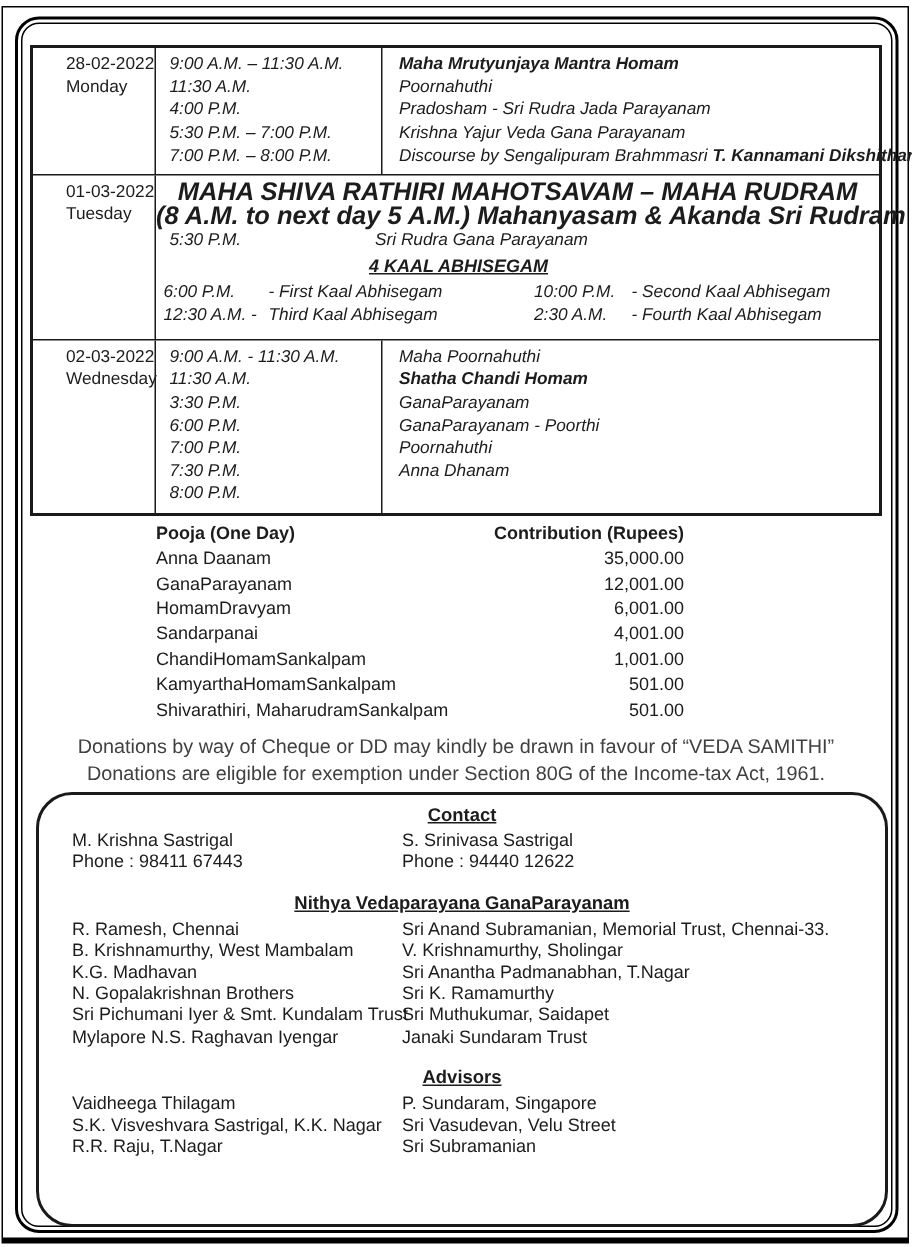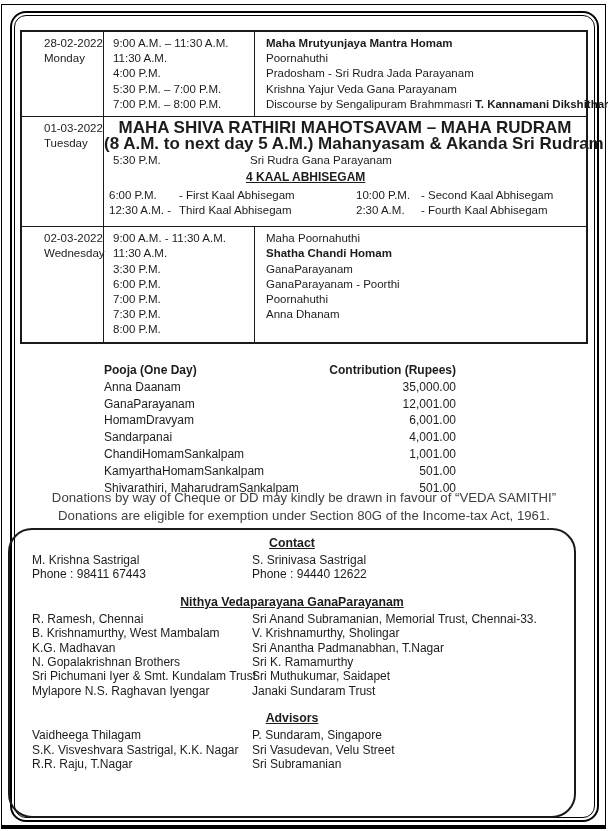--- a/index.html
+++ b/index.html
@@ -33,54 +33,54 @@
     position: absolute; left: 20px; top: 30px; width: 568px;
     border: 2px solid #1a1a1a; background: #fff; font-size: 11.5px;
   }
   .srow { display: flex; padding-left: 16px; }
   .srow + .srow { border-top: 1.8px solid #1a1a1a; }
   .dcell {
     width: 66px; flex: 0 0 66px;
     border-right: 1.5px solid #1a1a1a;
     padding: 4px 2px 4px 6px; line-height: 16px;
   }
-  .rowbody { flex: 1; min-width: 0; }
+  .rowbody { flex: 1; min-width: 0; font-style: italic; }
   .two { display: flex; height: 100%; }
   .tcol { width: 151px; flex: 0 0 151px; border-right: 1.5px solid #1a1a1a; padding: 4px 0 4px 9px; }
   .ecol { flex: 1; padding: 4px 0 4px 11px; min-width: 0; }
   .line { line-height: 15.2px; white-space: nowrap; }
 
   
   .r2body { padding: 3px 0 7px 0; }
   .r2title { text-align: center; font-weight: bold; font-size: 17px; line-height: 16px; white-space: nowrap; }
   .r2line { display: flex; padding-left: 9px; line-height: 16.5px; white-space: nowrap; }
   .r2time { width: 137px; flex: 0 0 137px; }
   .kaalhead { font-weight: bold; text-decoration: underline; padding-left: 142px; line-height: 16px; font-size: 12px; white-space: nowrap; }
   .kaalrow { display: flex; padding-left: 5px; line-height: 15.8px; white-space: nowrap; }
   .kaalrow.first { margin-top: 3px; }
   .kt  { width: 70px;  flex: 0 0 70px; }
   .kl  { width: 177px; flex: 0 0 177px; }
   .kt2 { width: 65px;  flex: 0 0 65px; }
   .kl2 { flex: 1; }
 
   
-  .pooja { position: absolute; left: 104px; top: 347px; width: 352px; font-size: 12px; margin-top: 15px; }
+  .pooja { position: absolute; left: 104px; top: 347px; width: 352px; font-size: 12px; }
   .prow { display: flex; line-height: 16.8px; white-space: nowrap; }
   .pname { flex: 1; }
   .pamt { width: 130px; flex: 0 0 130px; text-align: right; }
 
   
   .donate {
     position: absolute; left: 24px; top: 489px; width: 560px;
     text-align: center; font-size: 13.2px; line-height: 17.5px; color: #404040;
   }
 
   
   .fbox {
-    position: absolute; left: 8px; top: 528px; width: 568px; height: 290px;
+    position: absolute; left: 24px; top: 528px; width: 568px; height: 290px;
     border: 2px solid #1a1a1a; border-radius: 24px;
     padding-top: 6px; font-size: 12px; overflow: hidden;
   }
   .fsec + .fsec { margin-top: 13px; }
   .fhead {
     text-align: center; font-weight: bold; text-decoration: underline;
     font-size: 12.3px; line-height: 15px; margin-bottom: 2px;
   }
   .cols { display: flex; padding-left: 22px; }
   .colL { width: 220px; flex: 0 0 220px; }

